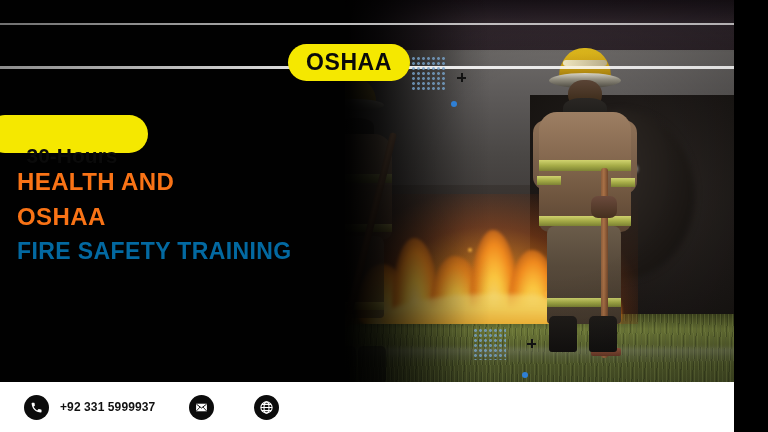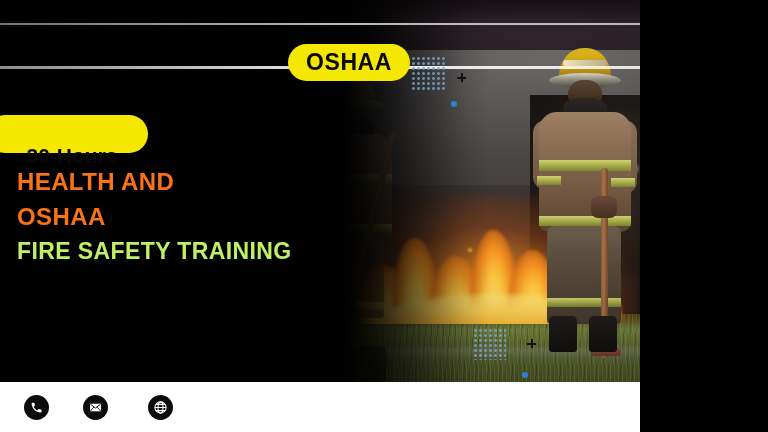--- a/index.html
+++ b/index.html
@@ -7,21 +7,21 @@
 
   html, body {
     width: 768px; height: 432px;
     background: #000;
     font-family: "Liberation Sans", sans-serif;
     overflow: hidden;
   }
 
   #banner {
     position: relative;
-    width: 640px; height: 432px;
+    width: 734px; height: 432px;
     background: #000;
     overflow: hidden;
   }
 
   
   .photo {
     position: absolute;
     left: 330px; top: 0;
     width: 438px; height: 382px;
     overflow: hidden;
@@ -258,21 +258,21 @@
     position: absolute; left: 17px; top: 164px;
     width: 340px; z-index: 5;
   }
   .h-white {
     color: #f97316;
     font-size: 24px; font-weight: bold;
     line-height: 35px;
     letter-spacing: 0.4px;
   }
   .h-yellow {
-    color: #bef264;
+    color: #0369a1;
     font-size: 23px; font-weight: bold;
     line-height: 35px;
     letter-spacing: 0.4px;
   }
 
   
   .dotgrid {
     position: absolute;
     background-image: radial-gradient(circle, rgba(120,165,205,0.78) 38%, rgba(0,0,0,0) 42%);
     background-size: 5px 5px;
@@ -428,20 +428,21 @@
   </div>
 
   <div class="footer">
 
     <div class="contact c-phone">
       <div class="ic">
         <svg width="13" height="13" viewBox="0 0 24 24" fill="#ffffff">
           <path d="M6.6 10.8c1.4 2.8 3.8 5.2 6.6 6.6l2.2-2.2c.3-.3.7-.4 1.1-.3 1.2.4 2.5.6 3.8.6.6 0 1 .4 1 1V20c0 .6-.4 1-1 1C10.6 21 3 13.4 3 4c0-.6.4-1 1-1h3.5c.6 0 1 .4 1 1 0 1.3.2 2.6.6 3.8.1.4 0 .8-.3 1.1l-2.2 1.9z"></path>
         </svg>
       </div>
+      <div class="c-text">+92 331 5999937</div>
     </div>
 
     <div class="contact c-mail">
       <div class="ic">
         <svg width="13" height="13" viewBox="0 0 24 24" fill="#ffffff">
           <path d="M2 5h20v14H2z" fill="#ffffff"></path>
           <path d="M2.6 5.8 12 13l9.4-7.2" stroke="#0c0c0c" stroke-width="1.8" fill="none"></path>
           <path d="M2.6 18.4 9.3 11M21.4 18.4 14.7 11" stroke="#0c0c0c" stroke-width="1.6" fill="none"></path>
         </svg>
       </div>

